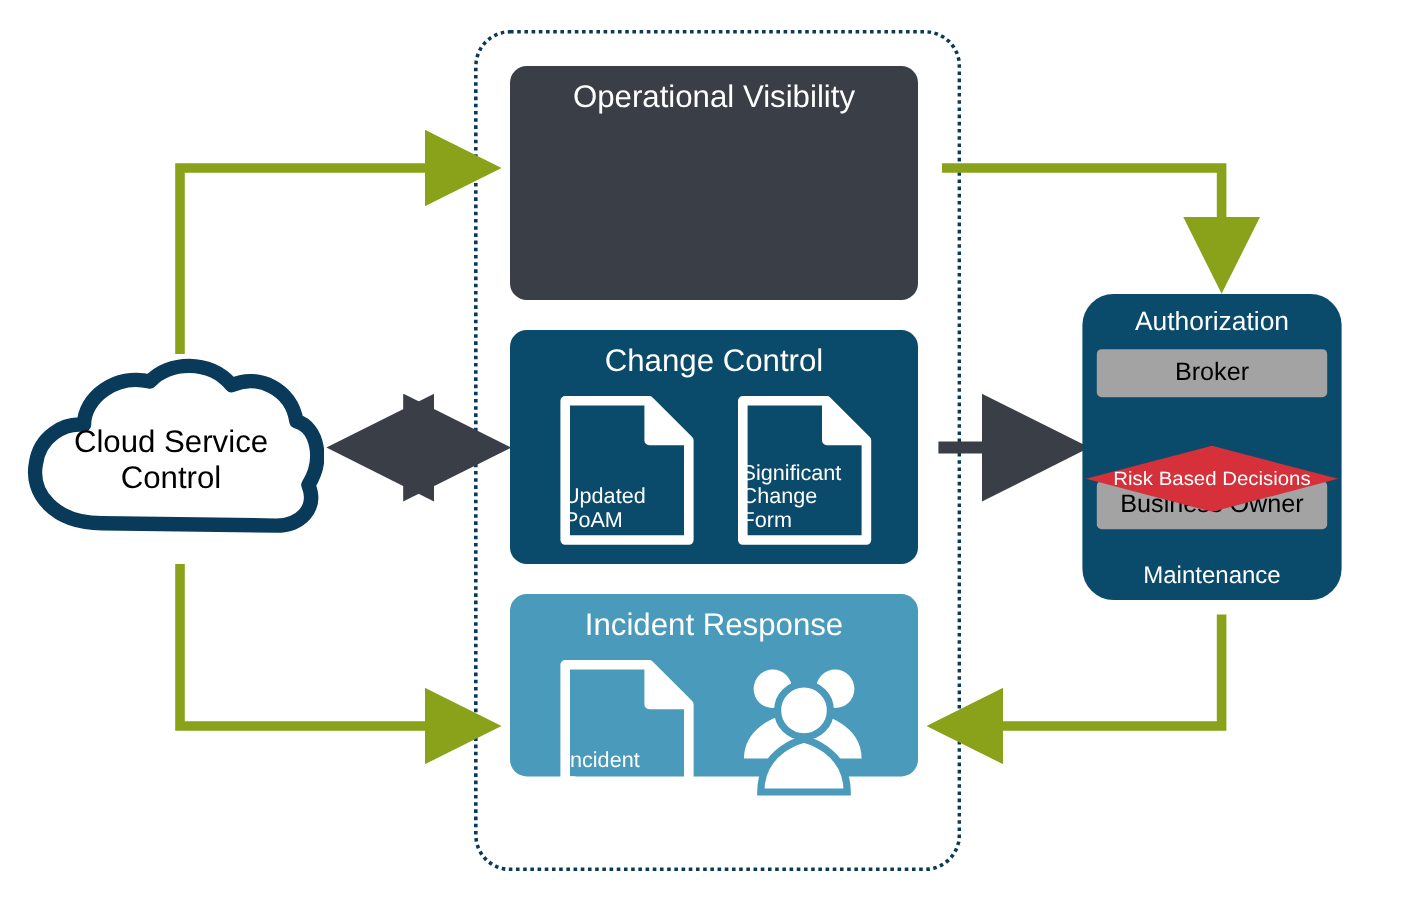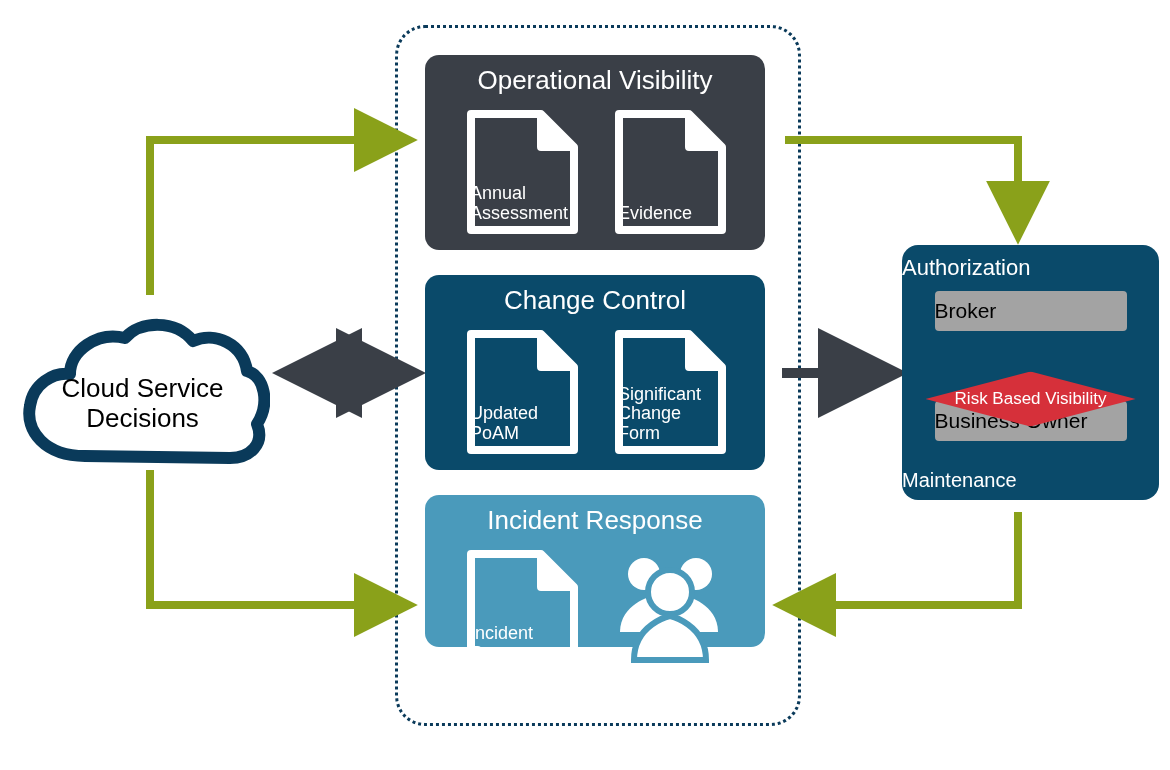--- a/index.html
+++ b/index.html
@@ -10,24 +10,24 @@
   .panel { position:absolute; left:425px; width:340px; border-radius:14px; color:#fff; }
   .panel.ov { top:55px; height:195px; background:#3a3f47; }
   .panel.cc { top:275px; height:195px; background:#0a4a6a; }
   .panel.ir { top:495px; height:152px; background:#4a9abb; }
   .panel-title { text-align:center; font-size:26px; font-weight:500; padding:10px 0 4px; }
   .docs { display:flex; justify-content:center; gap:18px; margin-top:2px; }
   .doc { position:relative; }
   .doc svg { width:130px; height:140px; display:block; }
   .doc .cap { position:absolute; left:14px; bottom:18px; font-size:18px; line-height:1.1; max-width:105px; }
   .ir .cap.soc { position:absolute; left:0; right:0; bottom:6px; text-align:center; font-size:12px; }
-  .cloud-wrap { position:absolute; left:15px; top:316px; width:255px; height:165px;text-decoration:underline; }
+  .cloud-wrap { position:absolute; left:15px; top:296px; width:255px; height:165px;text-decoration:underline; }
   .cloud-wrap svg { width:255px; height:165px; display:block; }
   .cloud-text { position:absolute; left:0; right:0; top:58px; text-align:center; font-size:26px; line-height:1.15; color:#000; }
-  .auth { position:absolute; left:902px; top:245px; width:257px; height:255px; background:#0a4a6a; border-radius:16px; color:#fff; }
+  .auth { position:absolute; left:902px; top:245px; width:216px; height:255px; background:#0a4a6a; border-radius:26px; color:#fff; text-align:center; }
   .auth-top { font-size:22px; margin-top:10px; }
   .auth-bottom { position:absolute; left:0; right:0; bottom:8px; font-size:20px; }
   .auth .bar { background:#a3a3a3; color:#000; width:192px; margin:10px auto 0; border-radius:4px; font-size:21px; padding:8px 0; }
   .auth .bar.bo { margin-top:70px; }
   .diamond { position:absolute; left:50%; top:125px; transform:translateX(-50%); }
   .diamond .shape { width:210px; height:58px; background:#d6303a; transform:scaleY(0.95); clip-path:polygon(50% 0%, 100% 50%, 50% 100%, 0% 50%); display:flex; align-items:center; justify-content:center; }
   .diamond .shape span { font-size:17px; color:#fff; }
 </style>
 </head>
 <body>
@@ -66,47 +66,26 @@
                C18 68 38 56 55 58
                C55 35 82 15 110 22
                C125 5 160 3 178 25
                C200 15 228 28 232 55
                C250 60 255 88 242 108
                C250 128 235 142 215 142
                Z" fill="#ffffff" stroke="#0a3a5a" stroke-width="12" stroke-linejoin="round"></path>
     </svg>
     <div class="cloud-text">
       <span>Cloud Service</span><br>
-      <span>Decisions</span>
+      <span>Control</span>
     </div>
   </div>
 
   <div class="panel ov">
     <div class="panel-title">Operational Visibility</div>
-    <div class="docs">
-      <div class="doc">
-        <svg viewBox="0 0 130 140">
-          <path d="M15 12 H85 L118 45 V128 H15 Z" fill="none" stroke="#fff" stroke-width="8" stroke-linejoin="round"></path>
-          <path d="M85 12 V45 H118" fill="#fff" stroke="#fff" stroke-width="8" stroke-linejoin="round"></path>
-        </svg>
-        <div class="cap">
-          <span>Annual</span><br>
-          <span>Assessment</span>
-        </div>
-      </div>
-      <div class="doc">
-        <svg viewBox="0 0 130 140">
-          <path d="M15 12 H85 L118 45 V128 H15 Z" fill="none" stroke="#fff" stroke-width="8" stroke-linejoin="round"></path>
-          <path d="M85 12 V45 H118" fill="#fff" stroke="#fff" stroke-width="8" stroke-linejoin="round"></path>
-        </svg>
-        <div class="cap">
-          <span>Evidence</span>
-        </div>
-      </div>
-    </div>
   </div>
 
   <div class="panel cc">
     <div class="panel-title">Change Control</div>
     <div class="docs">
       <div class="doc">
         <svg viewBox="0 0 130 140">
           <path d="M15 12 H85 L118 45 V128 H15 Z" fill="none" stroke="#fff" stroke-width="8" stroke-linejoin="round"></path>
           <path d="M85 12 V45 H118" fill="#fff" stroke="#fff" stroke-width="8" stroke-linejoin="round"></path>
         </svg>
@@ -157,20 +136,20 @@
         <div class="cap soc">SSC SOC</div>
       </div>
     </div>
   </div>
 
   <div class="auth">
     <div class="auth-top">Authorization</div>
     <div class="bar">Broker</div>
     <div class="diamond">
       <div class="shape">
-          <span>Risk Based Visibility</span>
+          <span>Risk Based Decisions</span>
         </div>
     </div>
     <div class="bar bo">Business Owner</div>
     <div class="auth-bottom">Maintenance</div>
   </div>
 
 </div>
 
 </body></html>

